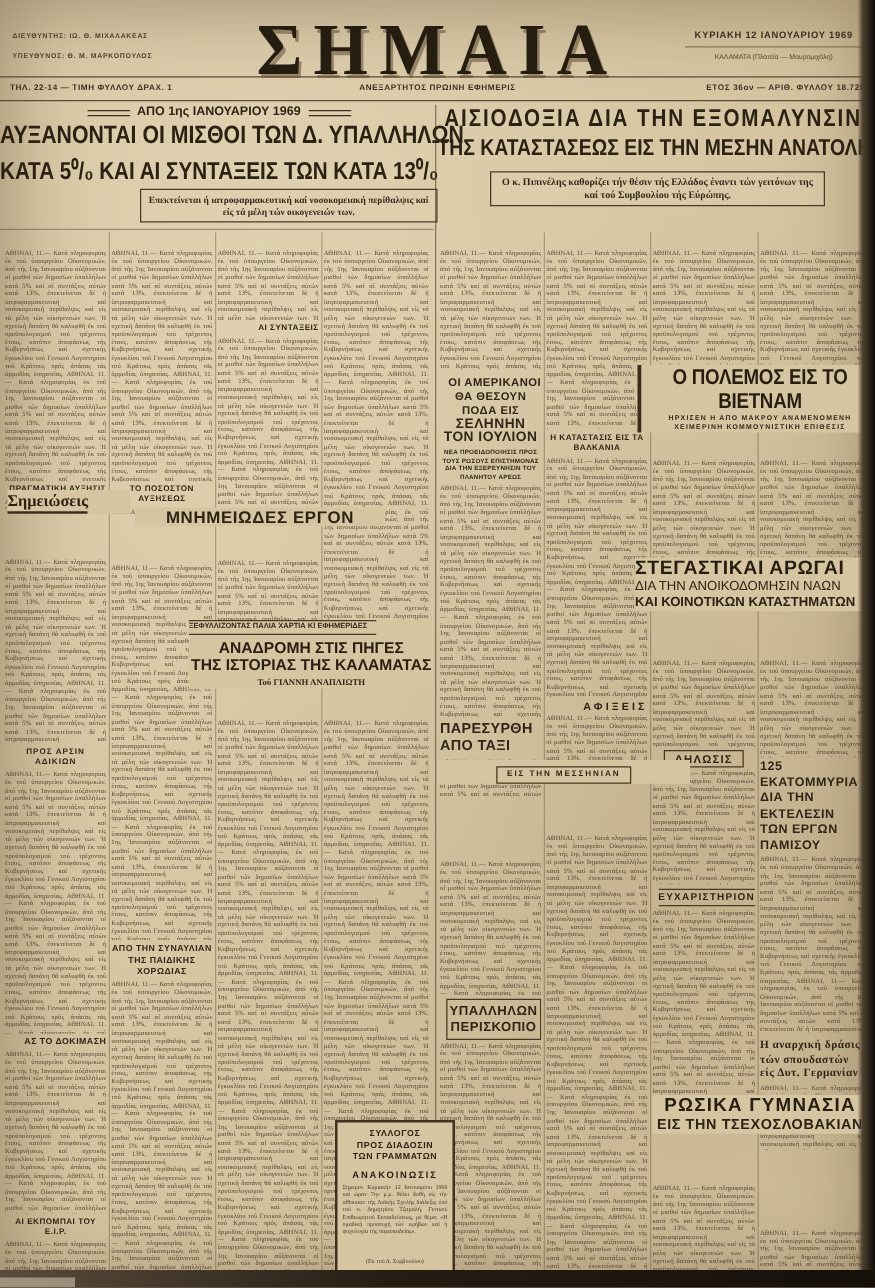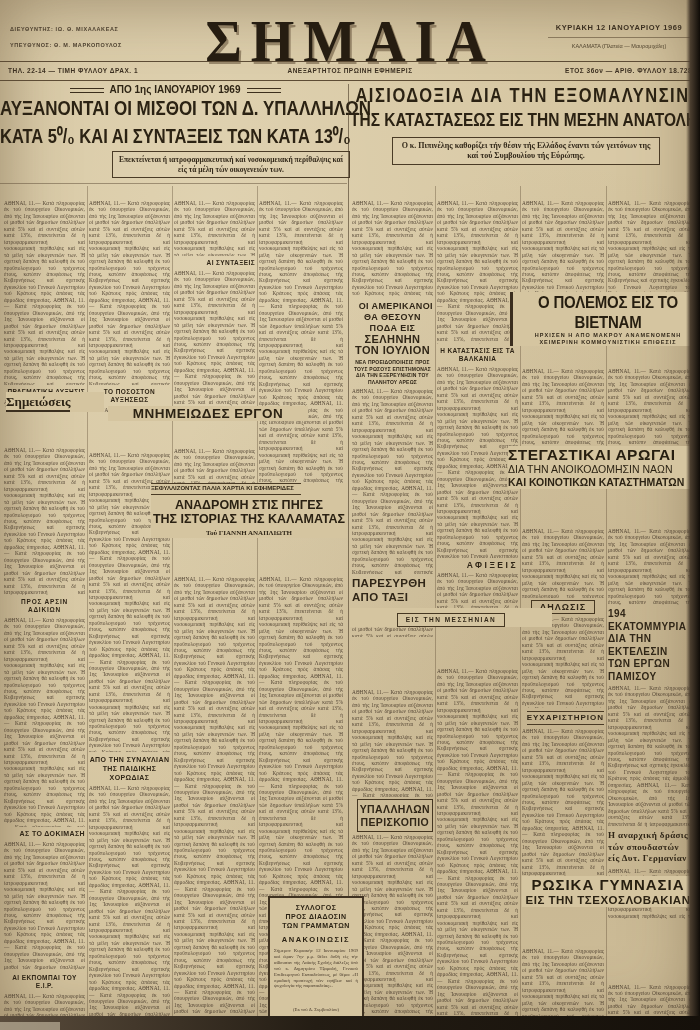--- a/index.html
+++ b/index.html
@@ -161,34 +161,34 @@
     <div class="sp" style="height:64px;"></div>
     <div class="tx fill">ΑΘΗΝΑΙ, 11.— Κατά πληροφορίας έκ τού ύπουργείου Οίκονομικών, άπό τής 1ης Ίανουαρίου αύξάνονται οί μισθοί τών δημοσίων ύπαλλήλων κατά 5% καί αί συντάξεις αύτών κατά 13%, έπεκτείνεται δέ ή ίατροφαρμακευτική καί νοσοκομειακή περίθαλψις καί είς τά μέλη τών οίκογενειών των. Ή σχετική δαπάνη θά καλυφθή έκ τού προϋπολογισμού τού τρέχοντος έτους, κατόπιν άποφάσεως τής Κυβερνήσεως καί σχετικής έγκυκλίου τού Γενικού Λογιστηρίου τού Κράτους πρός άπάσας τάς άρμοδίας ύπηρεσίας.  ΑΘΗΝΑΙ, 11.— Κατά πληροφορίας έκ τού ύπουργείου Οίκονομικών, άπό τής 1ης Ίανουαρίου αύξάνονται οί μισθοί τών δημοσίων ύπαλλήλων κατά 5% καί αί συντάξεις αύτών κατά 13%, έπεκτείνεται δέ ή ίατροφαρμακευτική καί νοσοκομειακή περίθαλψις καί είς τά μέλη τών οίκογενειών των. Ή σχετική δαπάνη θά καλυφθή έκ τού προϋπολογισμού τού τρέχοντος έτους, κατόπιν άποφάσεως τής Κυβερνήσεως καί σχετικής έγκυκλίου τού Γενικού Λογιστηρίου τού Κράτους πρός άπάσας τάς άρμοδίας ύπηρεσίας.  </div>
   </div>
 
   <div class="col" style="left:608px;width:85px;">
     <div class="tx" style="height:106px;">ΑΘΗΝΑΙ, 11.— Κατά πληροφορίας έκ τού ύπουργείου Οίκονομικών, άπό τής 1ης Ίανουαρίου αύξάνονται οί μισθοί τών δημοσίων ύπαλλήλων κατά 5% καί αί συντάξεις αύτών κατά 13%, έπεκτείνεται δέ ή ίατροφαρμακευτική καί νοσοκομειακή περίθαλψις καί είς τά μέλη τών οίκογενειών των. Ή σχετική δαπάνη θά καλυφθή έκ τού προϋπολογισμού τού τρέχοντος έτους, κατόπιν άποφάσεως τής Κυβερνήσεως καί σχετικής έγκυκλίου τού Γενικού Λογιστηρίου τού Κράτους πρός άπάσας τάς άρμοδίας ύπηρεσίας.  ΑΘΗΝΑΙ, 11.— Κατά πληροφορίας έκ τού ύπουργείου Οίκονομικών, άπό τής 1ης Ίανουαρίου αύξάνονται οί μισθοί τών δημοσίων ύπαλλήλων κατά 5% καί αί συντάξεις αύτών κατά 13%, έπεκτείνεται δέ ή ίατροφαρμακευτική καί νοσοκομειακή περίθαλψις καί είς τά μέλη τών οίκογενειών των. Ή σχετική δαπάνη θά καλυφθή έκ τού προϋπολογισμού τού τρέχοντος έτους, κατόπιν άποφάσεως τής Κυβερνήσεως καί σχετικής έγκυκλίου τού Γενικού Λογιστηρίου τού Κράτους πρός άπάσας τάς άρμοδίας ύπηρεσίας.  ΑΘΗΝΑΙ, 11.— Κατά πληροφορίας έκ τού ύπουργείου Οίκονομικών, άπό τής 1ης Ίανουαρίου αύξάνονται οί μισθοί τών δημοσίων ύπαλλήλων κατά 5% καί αί συντάξεις αύτών κατά 13%, έπεκτείνεται δέ ή ίατροφαρμακευτική καί νοσοκομειακή περίθαλψις καί είς τά μέλη τών οίκογενειών των. Ή σχετική δαπάνη θά καλυφθή έκ τού προϋπολογισμού τού τρέχοντος έτους, κατόπιν άποφάσεως τής Κυβερνήσεως καί σχετικής έγκυκλίου τού Γενικού Λογιστηρίου τού Κράτους πρός άπάσας τάς άρμοδίας ύπηρεσίας.  </div>
     <div class="sp" style="height:62px;"></div>
     <div class="tx" style="height:94px;">ΑΘΗΝΑΙ, 11.— Κατά πληροφορίας έκ τού ύπουργείου Οίκονομικών, άπό τής 1ης Ίανουαρίου αύξάνονται οί μισθοί τών δημοσίων ύπαλλήλων κατά 5% καί αί συντάξεις αύτών κατά 13%, έπεκτείνεται δέ ή ίατροφαρμακευτική καί νοσοκομειακή περίθαλψις καί είς τά μέλη τών οίκογενειών των. Ή σχετική δαπάνη θά καλυφθή έκ τού προϋπολογισμού τού τρέχοντος έτους, κατόπιν άποφάσεως τής Κυβερνήσεως καί σχετικής έγκυκλίου τού Γενικού Λογιστηρίου τού Κράτους πρός άπάσας τάς άρμοδίας ύπηρεσίας.  ΑΘΗΝΑΙ, 11.— Κατά πληροφορίας έκ τού ύπουργείου Οίκονομικών, άπό τής 1ης Ίανουαρίου αύξάνονται οί μισθοί τών δημοσίων ύπαλλήλων κατά 5% καί αί συντάξεις αύτών κατά 13%, έπεκτείνεται δέ ή ίατροφαρμακευτική καί νοσοκομειακή περίθαλψις καί είς τά μέλη τών οίκογενειών των. Ή σχετική δαπάνη θά καλυφθή έκ τού προϋπολογισμού τού τρέχοντος έτους, κατόπιν άποφάσεως τής Κυβερνήσεως καί σχετικής έγκυκλίου τού Γενικού Λογιστηρίου τού Κράτους πρός άπάσας τάς άρμοδίας ύπηρεσίας.  ΑΘΗΝΑΙ, 11.— Κατά πληροφορίας έκ τού ύπουργείου Οίκονομικών, άπό τής 1ης Ίανουαρίου αύξάνονται οί μισθοί τών δημοσίων ύπαλλήλων κατά 5% καί αί συντάξεις αύτών κατά 13%, έπεκτείνεται δέ ή ίατροφαρμακευτική καί νοσοκομειακή περίθαλψις καί είς τά μέλη τών οίκογενειών των. Ή σχετική δαπάνη θά καλυφθή έκ τού προϋπολογισμού τού τρέχοντος έτους, κατόπιν άποφάσεως τής Κυβερνήσεως καί σχετικής έγκυκλίου τού Γενικού Λογιστηρίου τού Κράτους πρός άπάσας τάς άρμοδίας ύπηρεσίας.  </div>
     <div class="sp" style="height:66px;"></div>
     <div class="tx" style="height:78px;">ΑΘΗΝΑΙ, 11.— Κατά πληροφορίας έκ τού ύπουργείου Οίκονομικών, άπό τής 1ης Ίανουαρίου αύξάνονται οί μισθοί τών δημοσίων ύπαλλήλων κατά 5% καί αί συντάξεις αύτών κατά 13%, έπεκτείνεται δέ ή ίατροφαρμακευτική καί νοσοκομειακή περίθαλψις καί είς τά μέλη τών οίκογενειών των. Ή σχετική δαπάνη θά καλυφθή έκ τού προϋπολογισμού τού τρέχοντος έτους, κατόπιν άποφάσεως τής Κυβερνήσεως καί σχετικής έγκυκλίου τού Γενικού Λογιστηρίου τού Κράτους πρός άπάσας τάς άρμοδίας ύπηρεσίας.  ΑΘΗΝΑΙ, 11.— Κατά πληροφορίας έκ τού ύπουργείου Οίκονομικών, άπό τής 1ης Ίανουαρίου αύξάνονται οί μισθοί τών δημοσίων ύπαλλήλων κατά 5% καί αί συντάξεις αύτών κατά 13%, έπεκτείνεται δέ ή ίατροφαρμακευτική καί νοσοκομειακή περίθαλψις καί είς τά μέλη τών οίκογενειών των. Ή σχετική δαπάνη θά καλυφθή έκ τού προϋπολογισμού τού τρέχοντος έτους, κατόπιν άποφάσεως τής Κυβερνήσεως καί σχετικής έγκυκλίου τού Γενικού Λογιστηρίου τού Κράτους πρός άπάσας τάς άρμοδίας ύπηρεσίας.  </div>
-    <div class="ch" style="font-size:10px;line-height:12.5px;text-align:left;margin:2px 0;">194 ΕΚΑΤΟΜΜΥΡΙΑ ΔΙΑ ΤΗΝ ΕΚΤΕΛΕΣΙΝ ΤΩΝ ΕΡΓΩΝ ΠΑΜΙΣΟΥ</div>
+    <div class="ch" style="font-size:10px;line-height:12.5px;text-align:left;margin:2px 0;">125 ΕΚΑΤΟΜΜΥΡΙΑ ΔΙΑ ΤΗΝ ΕΚΤΕΛΕΣΙΝ ΤΩΝ ΕΡΓΩΝ ΠΑΜΙΣΟΥ</div>
     <div class="tx" style="height:142px;">ΑΘΗΝΑΙ, 11.— Κατά πληροφορίας έκ τού ύπουργείου Οίκονομικών, άπό τής 1ης Ίανουαρίου αύξάνονται οί μισθοί τών δημοσίων ύπαλλήλων κατά 5% καί αί συντάξεις αύτών κατά 13%, έπεκτείνεται δέ ή ίατροφαρμακευτική καί νοσοκομειακή περίθαλψις καί είς τά μέλη τών οίκογενειών των. Ή σχετική δαπάνη θά καλυφθή έκ τού προϋπολογισμού τού τρέχοντος έτους, κατόπιν άποφάσεως τής Κυβερνήσεως καί σχετικής έγκυκλίου τού Γενικού Λογιστηρίου τού Κράτους πρός άπάσας τάς άρμοδίας ύπηρεσίας.  ΑΘΗΝΑΙ, 11.— Κατά πληροφορίας έκ τού ύπουργείου Οίκονομικών, άπό τής 1ης Ίανουαρίου αύξάνονται οί μισθοί τών δημοσίων ύπαλλήλων κατά 5% καί αί συντάξεις αύτών κατά 13%, έπεκτείνεται δέ ή ίατροφαρμακευτική καί νοσοκομειακή περίθαλψις καί είς τά μέλη τών οίκογενειών των. Ή σχετική δαπάνη θά καλυφθή έκ τού προϋπολογισμού τού τρέχοντος έτους, κατόπιν άποφάσεως τής Κυβερνήσεως καί σχετικής έγκυκλίου τού Γενικού Λογιστηρίου τού Κράτους πρός άπάσας τάς άρμοδίας ύπηρεσίας.  ΑΘΗΝΑΙ, 11.— Κατά πληροφορίας έκ τού ύπουργείου Οίκονομικών, άπό τής 1ης Ίανουαρίου αύξάνονται οί μισθοί τών δημοσίων ύπαλλήλων κατά 5% καί αί συντάξεις αύτών κατά 13%, έπεκτείνεται δέ ή ίατροφαρμακευτική καί νοσοκομειακή περίθαλψις καί είς τά μέλη τών οίκογενειών των. Ή σχετική δαπάνη θά καλυφθή έκ τού προϋπολογισμού τού τρέχοντος έτους, κατόπιν άποφάσεως τής Κυβερνήσεως καί σχετικής έγκυκλίου τού Γενικού Λογιστηρίου τού Κράτους πρός άπάσας τάς άρμοδίας ύπηρεσίας.  ΑΘΗΝΑΙ, 11.— Κατά πληροφορίας έκ τού ύπουργείου Οίκονομικών, άπό τής 1ης Ίανουαρίου αύξάνονται οί μισθοί τών δημοσίων ύπαλλήλων κατά 5% καί αί συντάξεις αύτών κατά 13%, έπεκτείνεται δέ ή ίατροφαρμακευτική καί νοσοκομειακή περίθαλψις καί είς τά μέλη τών οίκογενειών των. Ή σχετική δαπάνη θά καλυφθή έκ τού προϋπολογισμού τού τρέχοντος έτους, κατόπιν άποφάσεως τής Κυβερνήσεως καί σχετικής έγκυκλίου τού Γενικού Λογιστηρίου τού Κράτους πρός άπάσας τάς άρμοδίας ύπηρεσίας.  </div>
     <div class="ch" style="font-family:'Liberation Serif',serif;font-size:9px;line-height:11.5px;text-align:left;">Η αναρχική δράσις τών σπουδαστών είς Δυτ. Γερμανίαν</div>
     <div class="tx" style="height:52px;">ΑΘΗΝΑΙ, 11.— Κατά πληροφορίας έκ τού ύπουργείου Οίκονομικών, άπό τής 1ης Ίανουαρίου αύξάνονται οί μισθοί τών δημοσίων ύπαλλήλων κατά 5% καί αί συντάξεις αύτών κατά 13%, έπεκτείνεται δέ ή ίατροφαρμακευτική καί νοσοκομειακή περίθαλψις καί είς τά μέλη τών οίκογενειών των. Ή σχετική δαπάνη θά καλυφθή έκ τού προϋπολογισμού τού τρέχοντος έτους, κατόπιν άποφάσεως τής Κυβερνήσεως καί σχετικής έγκυκλίου τού Γενικού Λογιστηρίου τού Κράτους πρός άπάσας τάς άρμοδίας ύπηρεσίας.  ΑΘΗΝΑΙ, 11.— Κατά πληροφορίας έκ τού ύπουργείου Οίκονομικών, άπό τής 1ης Ίανουαρίου αύξάνονται οί μισθοί τών δημοσίων ύπαλλήλων κατά 5% καί αί συντάξεις αύτών κατά 13%, έπεκτείνεται δέ ή ίατροφαρμακευτική καί νοσοκομειακή περίθαλψις καί είς τά μέλη τών οίκογενειών των. Ή σχετική δαπάνη θά καλυφθή έκ τού προϋπολογισμού τού τρέχοντος έτους, κατόπιν άποφάσεως τής Κυβερνήσεως καί σχετικής έγκυκλίου τού Γενικού Λογιστηρίου τού Κράτους πρός άπάσας τάς άρμοδίας ύπηρεσίας.  </div>
     <div class="sp" style="height:64px;"></div>
     <div class="tx fill">ΑΘΗΝΑΙ, 11.— Κατά πληροφορίας έκ τού ύπουργείου Οίκονομικών, άπό τής 1ης Ίανουαρίου αύξάνονται οί μισθοί τών δημοσίων ύπαλλήλων κατά 5% καί αί συντάξεις αύτών κατά 13%, έπεκτείνεται δέ ή ίατροφαρμακευτική καί νοσοκομειακή περίθαλψις καί είς τά μέλη τών οίκογενειών των. Ή σχετική δαπάνη θά καλυφθή έκ τού προϋπολογισμού τού τρέχοντος έτους, κατόπιν άποφάσεως τής Κυβερνήσεως καί σχετικής έγκυκλίου τού Γενικού Λογιστηρίου τού Κράτους πρός άπάσας τάς άρμοδίας ύπηρεσίας.  ΑΘΗΝΑΙ, 11.— Κατά πληροφορίας έκ τού ύπουργείου Οίκονομικών, άπό τής 1ης Ίανουαρίου αύξάνονται οί μισθοί τών δημοσίων ύπαλλήλων κατά 5% καί αί συντάξεις αύτών κατά 13%, έπεκτείνεται δέ ή ίατροφαρμακευτική καί νοσοκομειακή περίθαλψις καί είς τά μέλη τών οίκογενειών των. Ή σχετική δαπάνη θά καλυφθή έκ τού προϋπολογισμού τού τρέχοντος έτους, κατόπιν άποφάσεως τής Κυβερνήσεως καί σχετικής έγκυκλίου τού Γενικού Λογιστηρίου τού Κράτους πρός άπάσας τάς άρμοδίας ύπηρεσίας.  </div>
   </div>
 
   <div class="ov" style="left:6px;top:392px;width:98px;">
     <span style="font:bold 13px/15px 'Liberation Serif',serif;color:#2c2314;border-bottom:2px solid #3b2f1f;padding-bottom:1px;display:inline-block;">Σημειώσεις</span>
   </div>
   <div class="ov sans" style="left:108px;top:406px;width:200px;font-weight:bold;font-size:13.5px;text-align:center;color:#2c2314;letter-spacing:.5px;">ΜΝΗΜΕΙΩΔΕΣ ΕΡΓΟΝ</div>
 
-  <div class="ov" style="left:151px;top:483px;width:196px;">
+  <div class="ov" style="left:151px;top:496px;width:196px;">
     <div class="sans" style="font-weight:bold;font-size:6px;line-height:7.5px;width:150px;border-top:1px solid #4a3b26;border-bottom:1px solid #4a3b26;padding:1px 0;color:#33291a;">ΞΕΦΥΛΛΙΖΟΝΤΑΣ ΠΑΛΙΑ ΧΑΡΤΙΑ ΚΙ ΕΦΗΜΕΡΙΔΕΣ</div>
     <div class="sans" style="font-weight:bold;font-size:12.5px;line-height:14px;text-align:center;color:#2a2113;margin-top:3px;">ΑΝΑΔΡΟΜΗ ΣΤΙΣ ΠΗΓΕΣ</div>
     <div class="sans" style="font-weight:bold;font-size:12.5px;line-height:14px;text-align:center;color:#2a2113;">ΤΗΣ ΙΣΤΟΡΙΑΣ ΤΗΣ ΚΑΛΑΜΑΤΑΣ</div>
     <div style="font:bold 7px/9px 'Liberation Serif',serif;text-align:center;color:#33291a;margin-top:3px;">Τού ΓΙΑΝΝΗ ΑΝΑΠΛΙΩΤΗ</div>
   </div>
 
   <div class="ov" style="left:350px;top:608px;width:202px;text-align:center;">
     <div class="sans bx" style="display:inline-block;font-weight:bold;font-size:6.5px;line-height:8px;letter-spacing:1.5px;padding:2px 8px;margin-top:3px;color:#33291a;">ΕΙΣ ΤΗΝ ΜΕΣΣΗΝΙΑΝ</div>
   </div>
 

